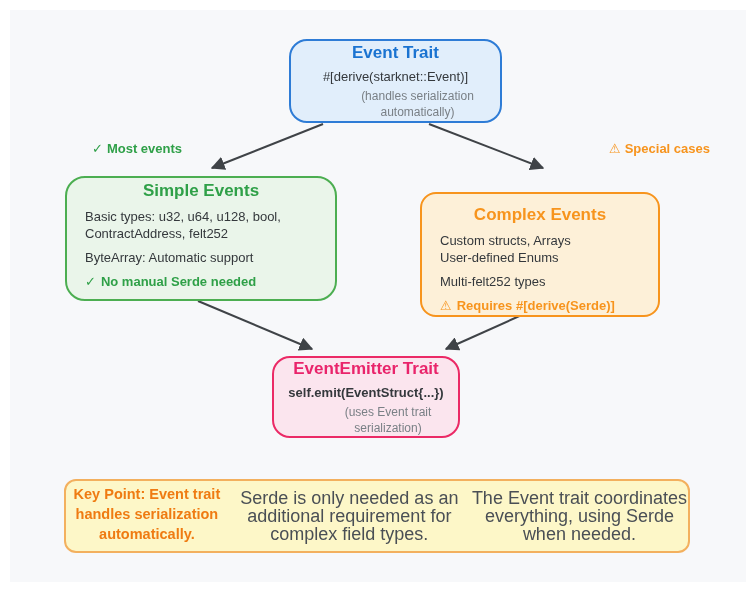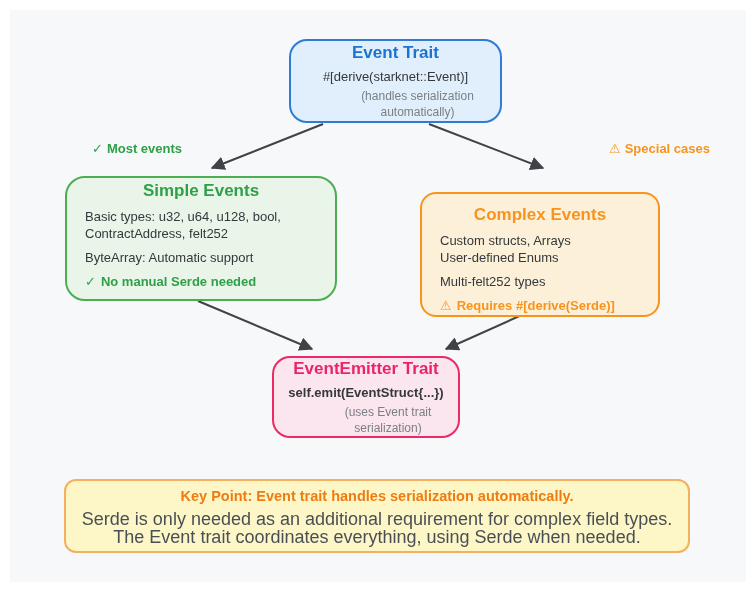--- a/index.html
+++ b/index.html
@@ -42,21 +42,21 @@
   .highlight-orange{color:#f7941d;}
   .hl-icon{margin-right:5px;}
 
   .side-label{position:absolute;font-size:13px;font-weight:700;line-height:17px;}
   .side-label .hl-icon{margin-right:4px;}
   .label-left{left:92px;top:140px;color:#2fa048;}
   .label-right{right:46px;top:140px;color:#f7941d;}
 
   .keypoint{position:absolute;left:64px;top:479px;width:626px;height:74px;box-sizing:border-box;
             background:#fdf7c8;border:2px solid #f3b05e;border-radius:12px;
-            display:flex;flex-direction:column;align-items:center;justify-content:center;
+            display:flex;align-items:center;justify-content:center;
             text-align:center;}
   .kp-title{font-size:14.5px;font-weight:700;color:#ef7b12;line-height:20px;margin-bottom:4px;}
   .kp-line{font-size:18px;color:#4a4f55;line-height:18px;}
 </style>
 </head>
 <body>
 
 <div class="stage">
   <div class="panel"></div>
 

